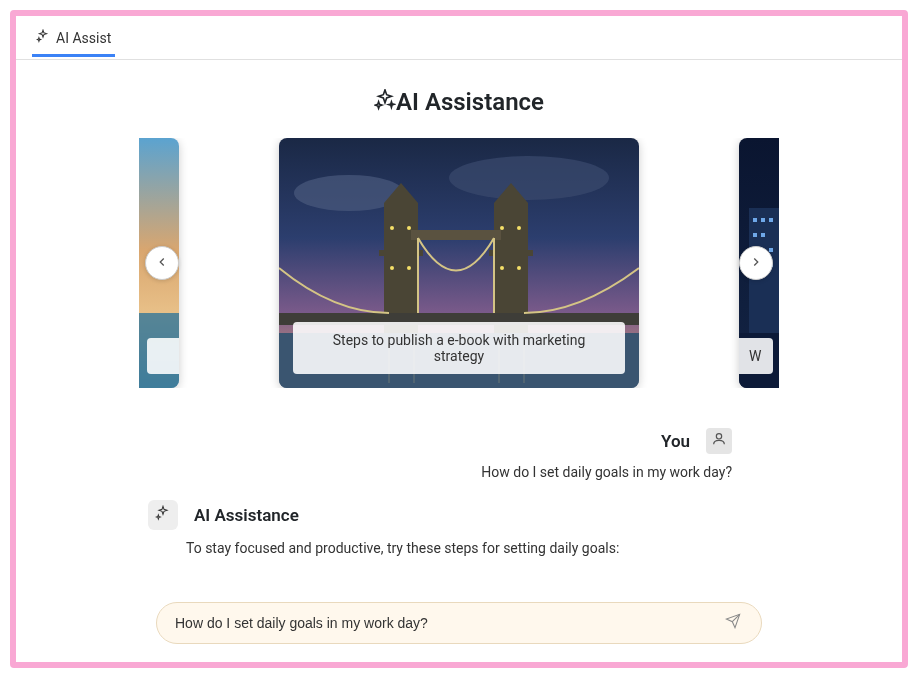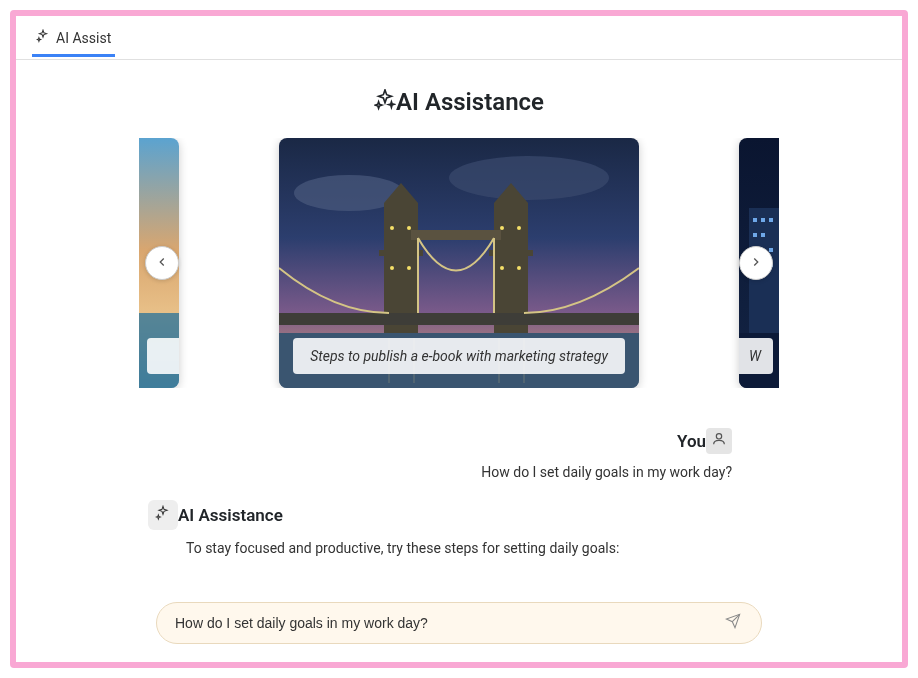--- a/index.html
+++ b/index.html
@@ -65,21 +65,20 @@
       justify-content: center;
       margin: 8px 0 22px 0;
     }
     .header h1 { font-size: 24px; font-weight: 600; }
     .sparkle-icon-lg svg { width: 22px; height: 22px; }
     .carousel {
       position: relative;
       height: 250px;
       margin: 0 auto 40px auto;
       max-width: 640px;
-      font-style: italic;
     }
     .carousel-track {
       position: absolute;
       inset: 0;
       overflow: hidden;
     }
     .card {
       position: absolute;
       top: 0;
       width: 360px;
@@ -116,21 +115,21 @@
     }
     .nav-btn.prev { left: 6px; }
     .nav-btn.next { right: 6px; }
     .nav-btn svg { width: 14px; height: 14px; }
     .msg-block { margin: 0 130px 20px 130px; }
     .msg-block.user { text-align: right; }
     .msg-block.assistant { text-align: left; }
     .msg-head {
       display: inline-flex;
       align-items: center;
-      gap: 0;
+      gap: 16px;
       margin-bottom: 10px;
     }
     .msg-head.user-row { float: right; }
     .msg-head.assistant-row { float: left; margin-left: -38px; }
     .clear { clear: both; }
     .msg-name { font-size: 17px; font-weight: 600; }
     .avatar {
       width: 26px; height: 26px;
       background: #e5e5e5;
       border-radius: 4px;

